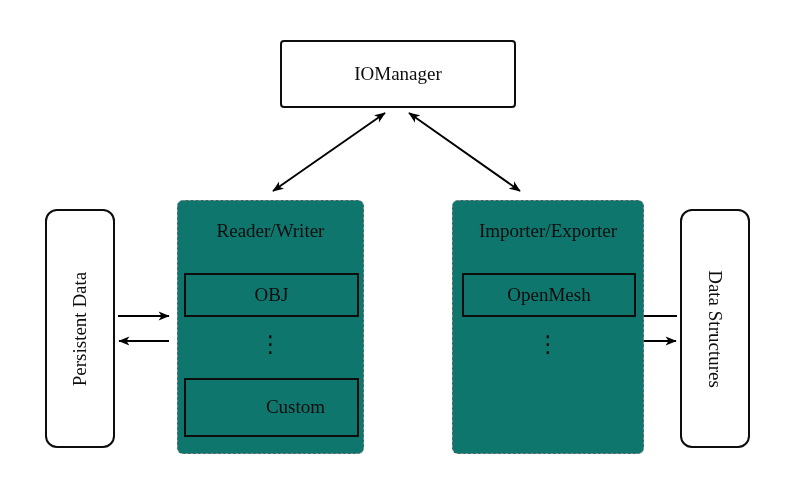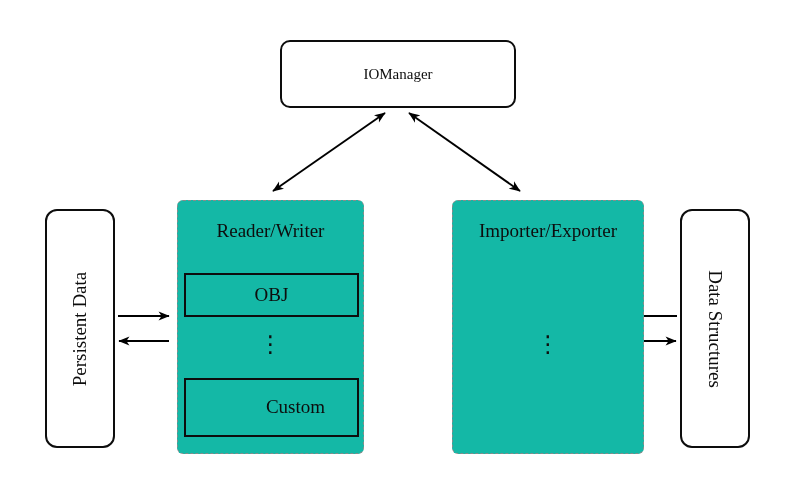--- a/index.html
+++ b/index.html
@@ -9,26 +9,26 @@
     height: 489px;
     background: #ffffff;
     font-family: "Liberation Serif", "DejaVu Serif", serif;
     color: #0d0d0d;
     overflow: hidden;
   }
   .node {
     position: absolute;
     background: #ffffff;
     border: 2.5px solid #0d0d0d;
-    border-radius: 10px;
+    border-radius: 4px;
     display: flex;
     align-items: center;
     justify-content: center;
     box-sizing: border-box;
-    font-size: 15px;
+    font-size: 19px;
   }
   .io-node { left: 280px; top: 40px; width: 236px; height: 68px; }
   .panel {
     position: absolute;
     top: 209px;
     width: 70px;
     height: 239px;
     background: #ffffff;
     border: 2.5px solid #0d0d0d;
     border-radius: 12px;
@@ -39,21 +39,21 @@
     font-size: 19px;
   }
   .panel-left { left: 45px; }
   .panel-right { left: 680px; }
   .rot-ccw { white-space: nowrap; transform: rotate(-90deg); }
   .rot-cw  { white-space: nowrap; transform: rotate(90deg); }
   .group {
     position: absolute;
     top: 200px;
     height: 254px;
-    background: #14b8a6;
+    background: #0f766e;
     border: 1.6px dashed #8a8a8a;
     border-radius: 6px;
     box-sizing: border-box;
   }
   .group-left  { left: 177px; width: 187px; }
   .group-right { left: 428px; width: 192px; margin-left: 24px; }
   .group-label {
     position: absolute;
     top: 19px;
     left: 0;
@@ -130,20 +130,23 @@
       <span>OBJ</span>
     </div>
     <div class="vdots">⋮</div>
     <div class="item item-bottom">
       <span>Custom</span>
     </div>
   </div>
 
   <div class="group group-right">
     <div class="group-label">Importer/Exporter</div>
+    <div class="item item-top">
+      <span>OpenMesh</span>
+    </div>
     <div class="vdots">⋮</div>
   </div>
 
   <div class="panel panel-right">
     <span class="rot-cw">Data Structures</span>
   </div>
 
 </div>
 
 </body></html>

